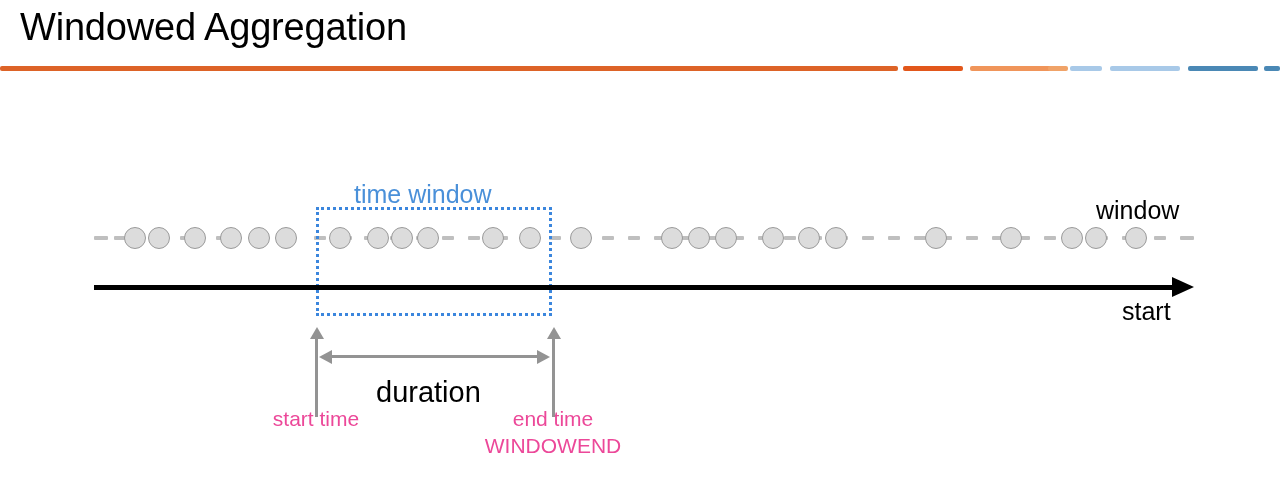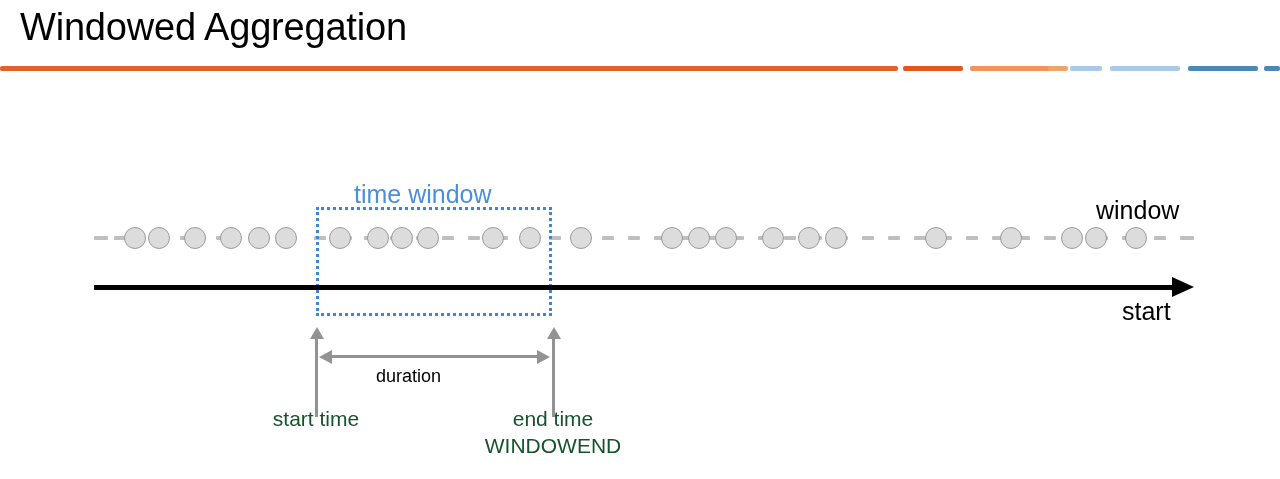--- a/index.html
+++ b/index.html
@@ -188,34 +188,34 @@
     left: 0;
     border-right: 13px solid #939393;
   }
   #dur-head-right {
     right: 0;
     border-left: 13px solid #939393;
   }
   #duration-label {
     position: absolute;
     left: 360px;
-    top: 366px;
-    font-size: 18px;
+    top: 376px;
+    font-size: 29px;
     color: #000000;
     white-space: nowrap;
     text-align: right;
   }
 
   
   .caption-block {
     position: absolute;
     top: 405px;
     text-align: center;
     font-size: 21px;
-    color: #14532d;
+    color: #ec4899;
     line-height: 27px;
     white-space: nowrap;
   }
   #caption-start { left: 170px; width: 260px; }
   #caption-end   { left: 407px; width: 260px; }
   .caption-line { display: block; }
 
   
   #edge-tick {
     position: absolute;

